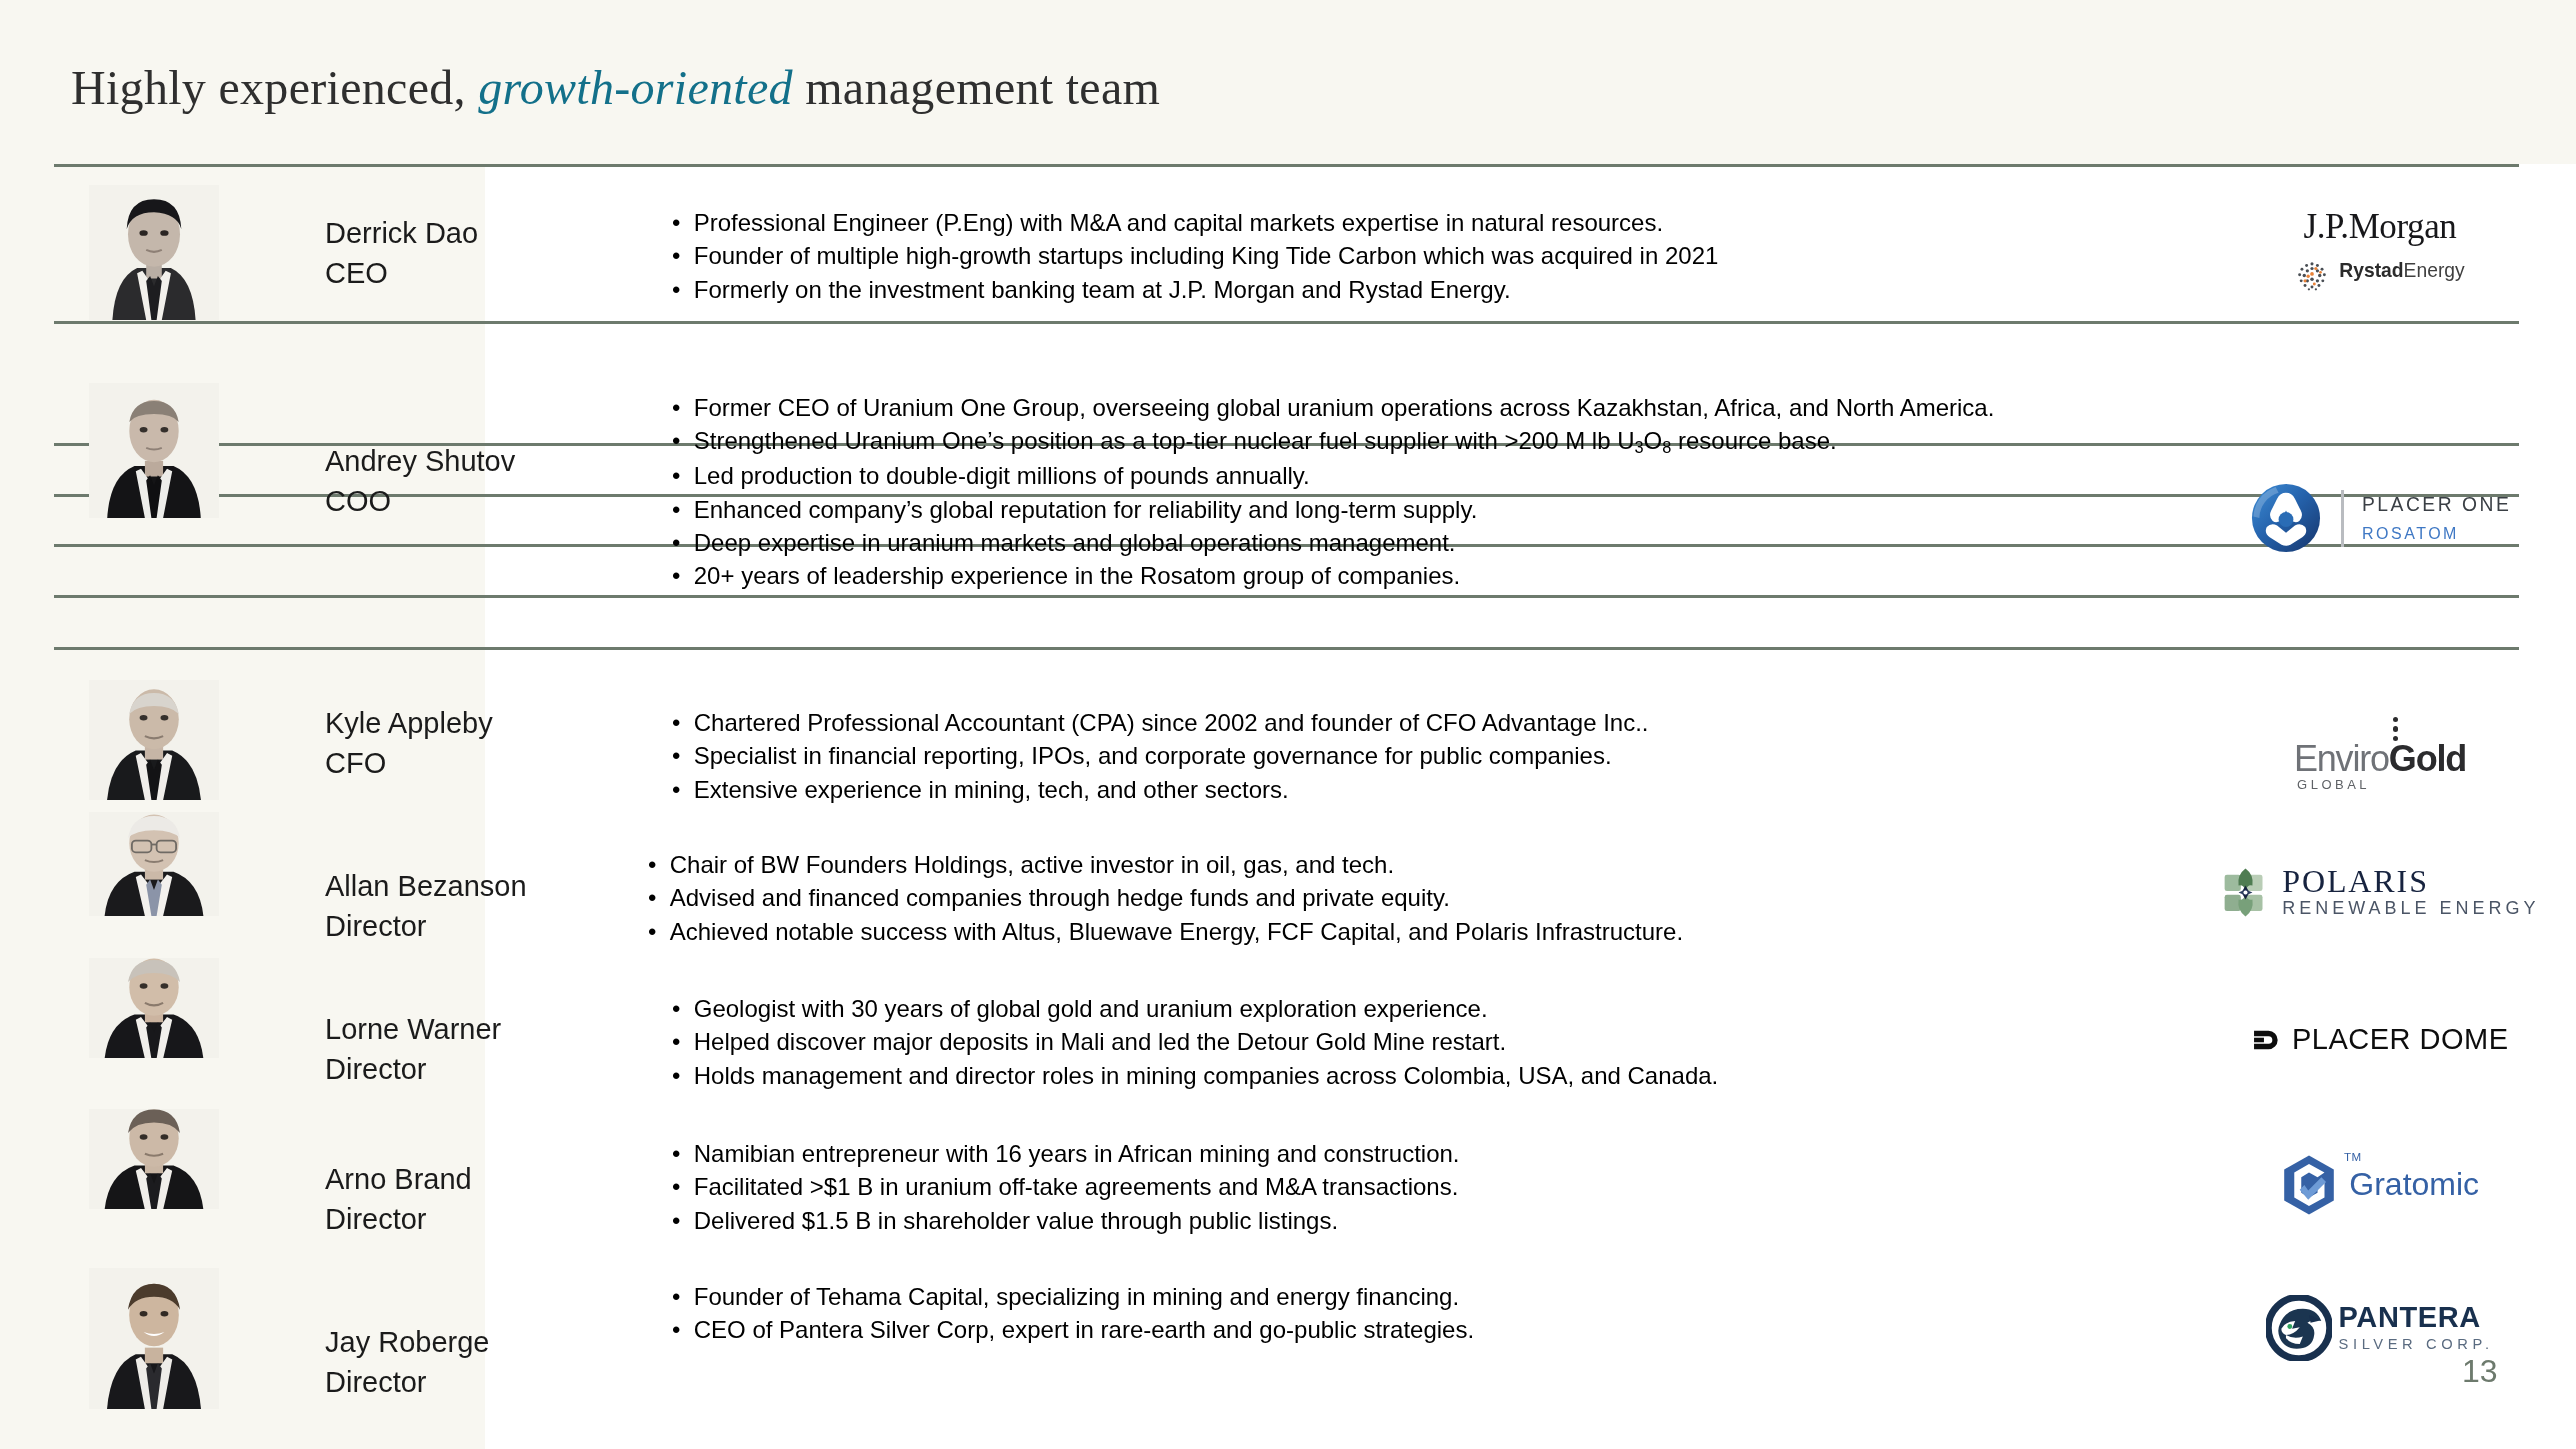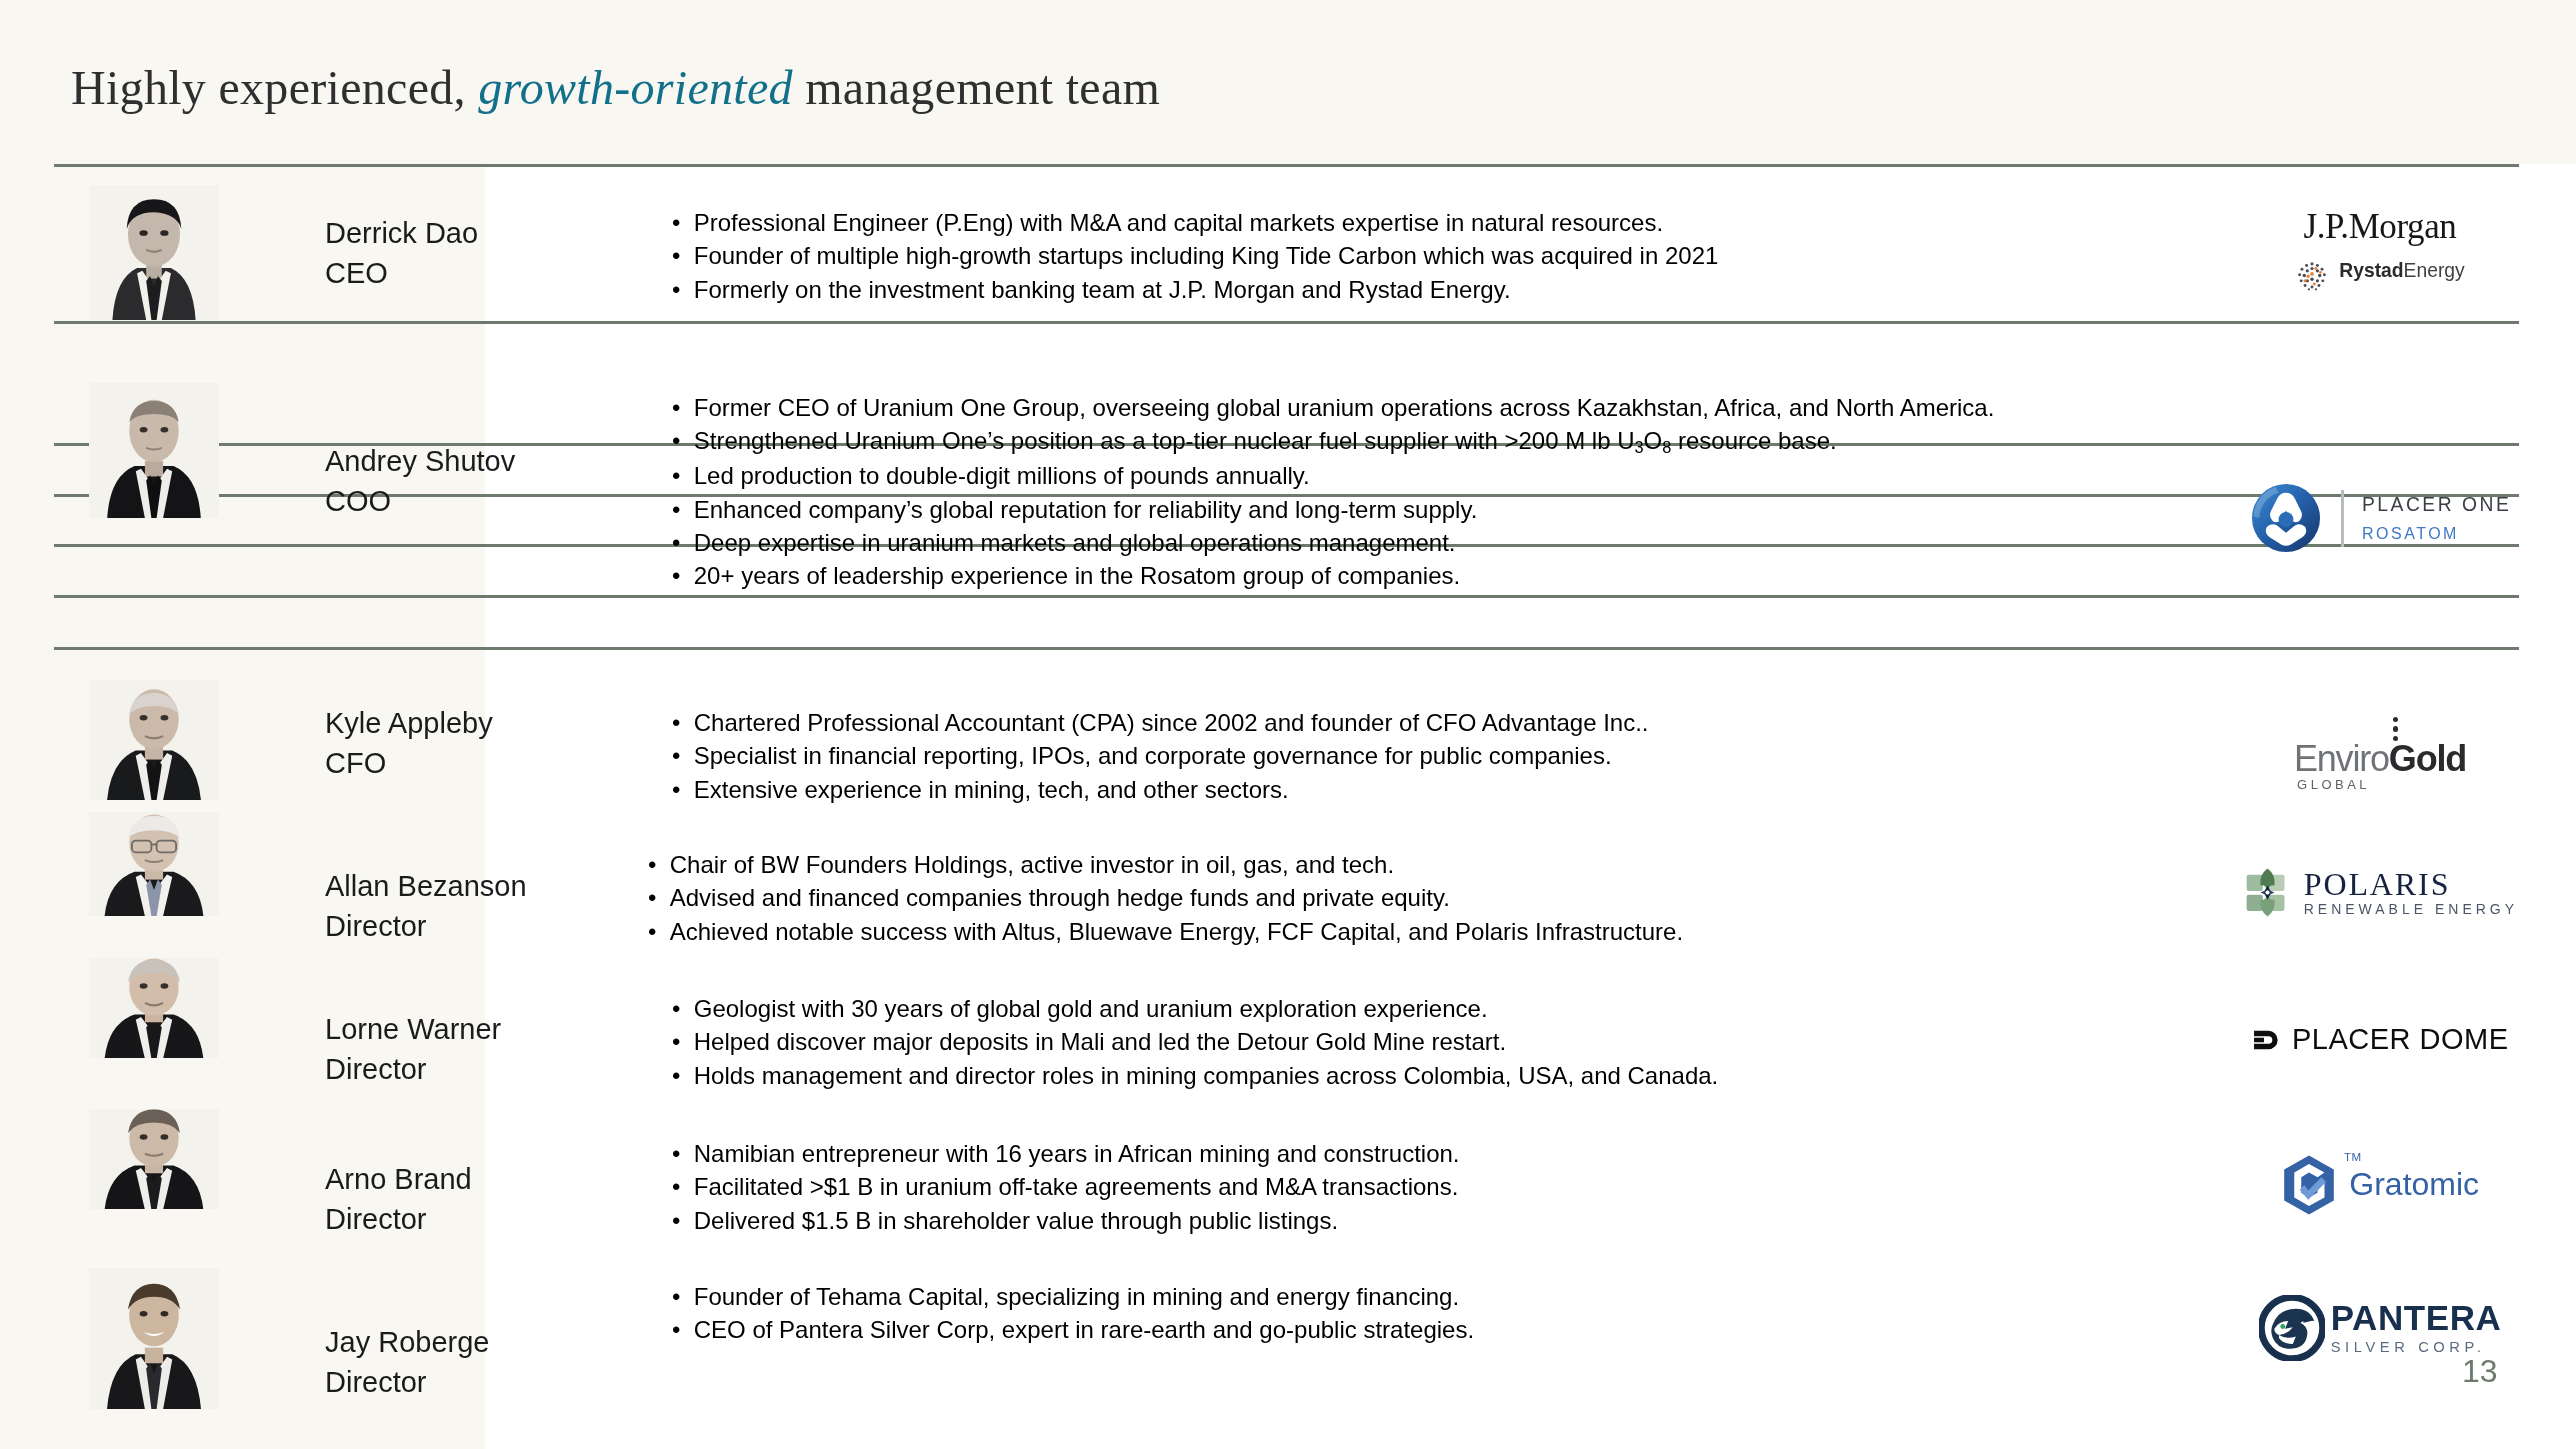--- a/index.html
+++ b/index.html
@@ -104,34 +104,34 @@
   .egold-main{font-size:36px;letter-spacing:-1.2px;white-space:nowrap;}
   .egold-main .e{color:#6f7277;}
   .egold-main .g{color:#2b2b2d;font-weight:bold;}
   .egold-sub{font-size:13px;letter-spacing:3.5px;color:#5f6266;margin-top:-3.1px;text-align:left;padding-left:3.1px;}
   .egold-dots{position:absolute;left:99px;top:-21px;}
   .egold-dots i{display:block;width:5.4px;height:5.4px;border-radius:50%;background:#2b2b2d;margin-bottom:3.9px;}
 
   
   .polaris{display:flex;align-items:center;gap:10.8px;}
   .polaris-txt .p1{font-family:"Liberation Serif", serif;font-size:32px;letter-spacing:1.9px;color:#17233f;white-space:nowrap;line-height:1;}
-  .polaris-txt .p2{font-size:14px;letter-spacing:4px;color:#4b5566;white-space:nowrap;margin-top:1px;}
+  .polaris-txt .p2{font-size:18px;letter-spacing:4px;color:#4b5566;white-space:nowrap;margin-top:1px;}
 
   
   .placer{display:flex;align-items:center;gap:8.5px;}
   .placer-txt{font-size:29px;letter-spacing:0.5px;color:#0d0d0d;white-space:nowrap;}
 
   
   .grat{display:flex;align-items:center;gap:12.4px;position:relative;}
   .grat-txt{font-size:32px;color:#3561a5;white-space:nowrap;}
   .grat-tm{position:absolute;left:63px;top:-3.1px;font-size:11.6px;color:#3561a5;letter-spacing:0.4px;}
 
   
   .pantera{display:flex;align-items:center;gap:6.2px;}
-  .pantera-txt .t1{font-size:35px;font-weight:bold;letter-spacing:0.6px;color:#18304e;white-space:nowrap;line-height:1;}
+  .pantera-txt .t1{font-size:29px;font-weight:bold;letter-spacing:0.6px;color:#18304e;white-space:nowrap;line-height:1;}
   .pantera-txt .t2{font-size:14.7px;letter-spacing:4.6px;color:#5a6b80;white-space:nowrap;margin-top:4.6px;}
 
   
   .pageno{
     position:absolute;left:2462px;top:1353px;
     font-size:32px;color:#6d7a6d;
   }
 </style>
 </head>
 <body>

